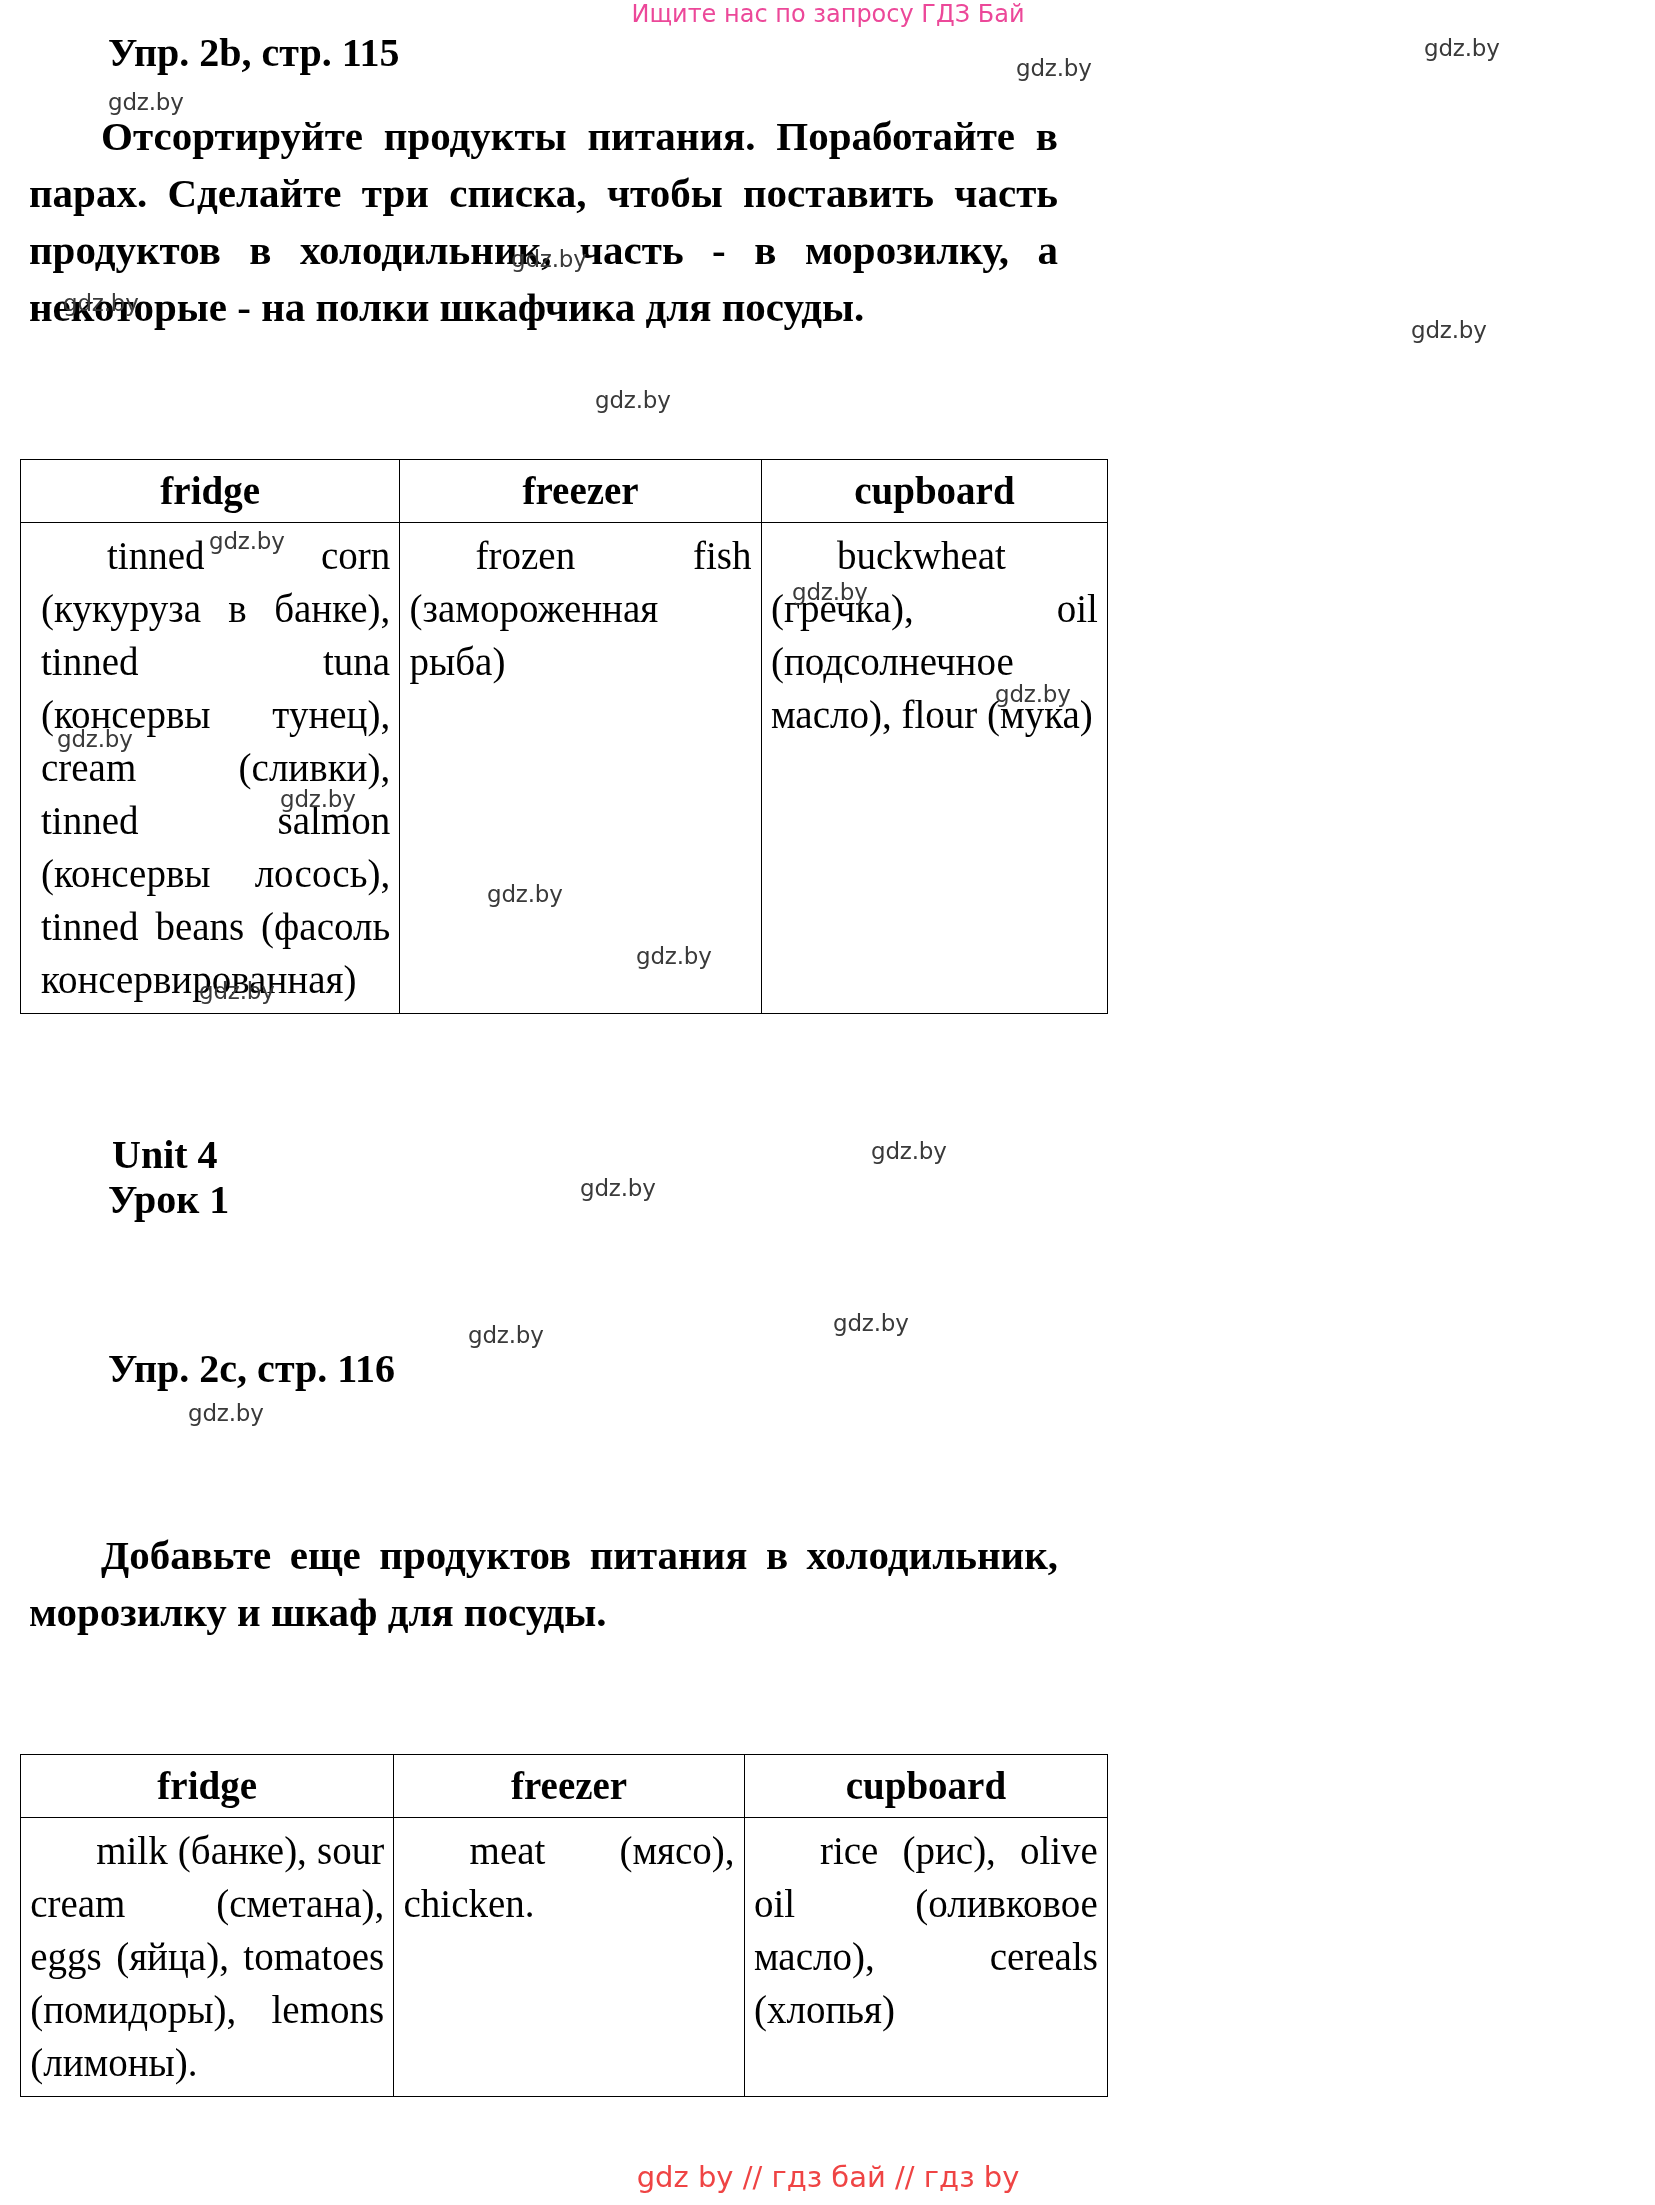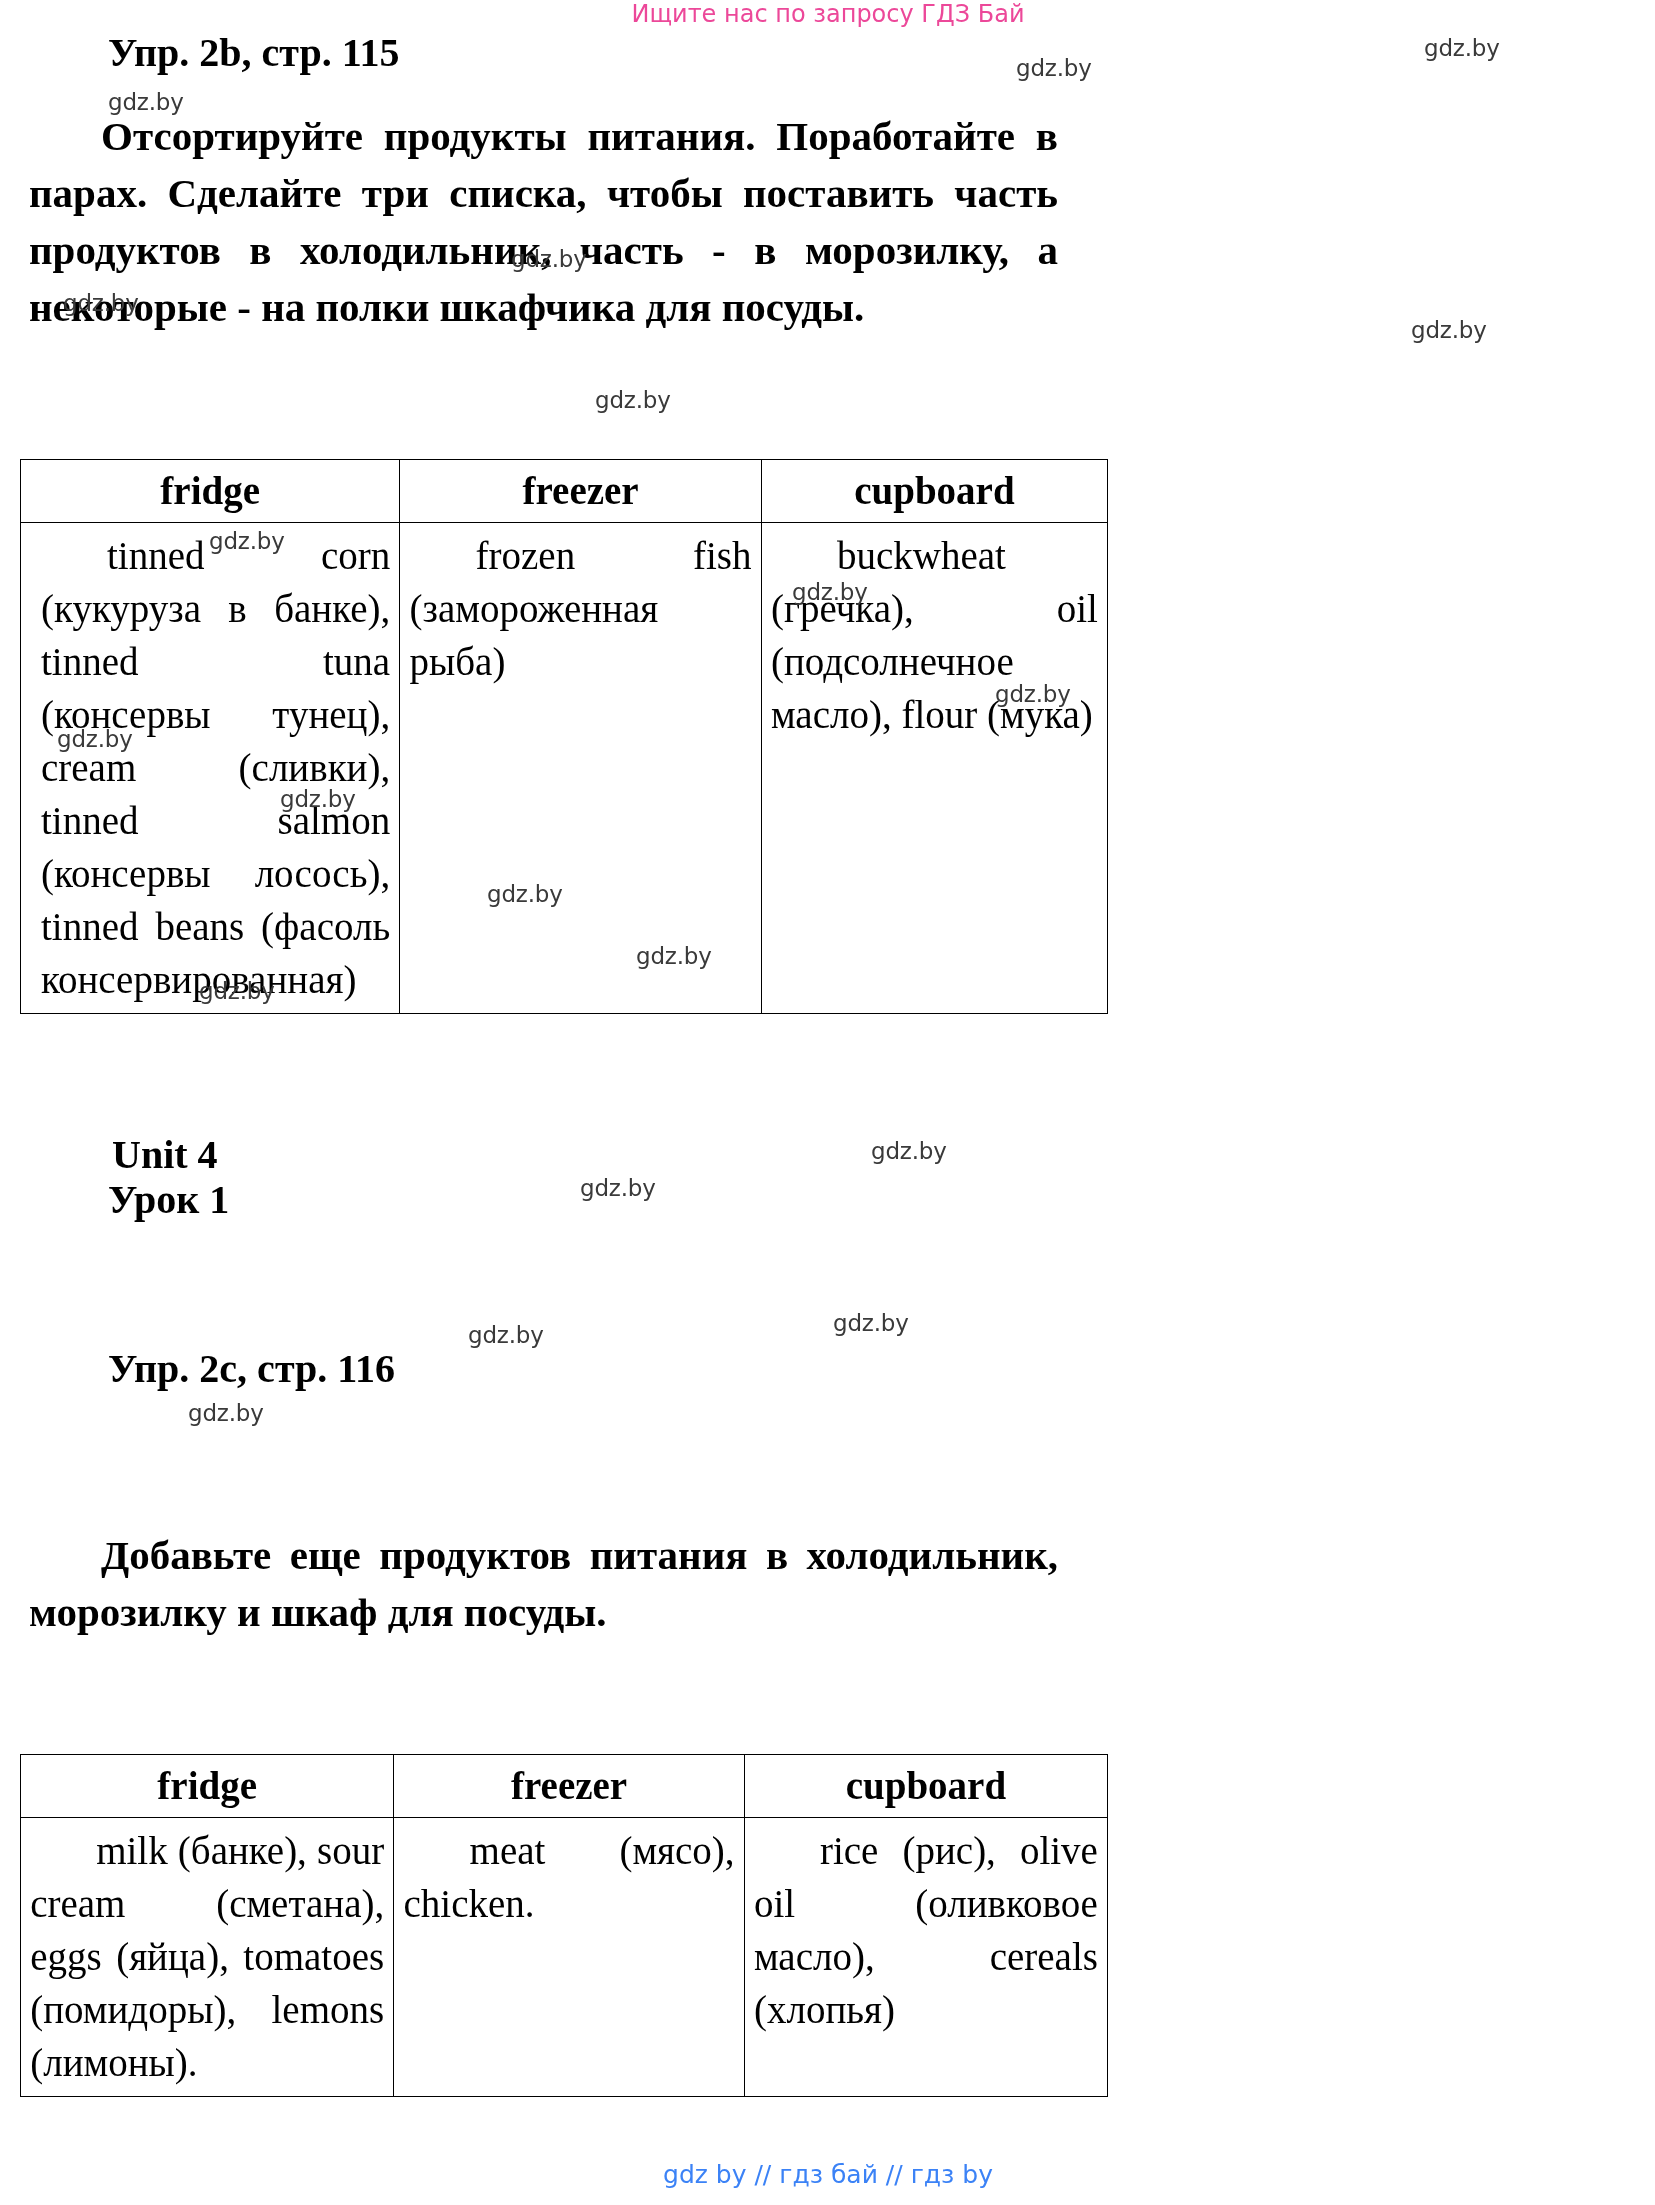--- a/index.html
+++ b/index.html
@@ -40,22 +40,22 @@
     white-space: nowrap;
     z-index: 6;
   }
   .footer-wm {
     position: absolute;
     left: 0;
     top: 2160px;
     width: 1656px;
     text-align: center;
     font-family: "DejaVu Sans", "Liberation Sans", sans-serif;
-    font-size: 25px;
-    color: #3b82f6;
+    font-size: 29px;
+    color: #ef4444;
     white-space: nowrap;
     z-index: 6;
   }
 
   
   .page {
     position: absolute;
     left: 0; top: 0;
     width: 1656px;
     height: 2206px;

